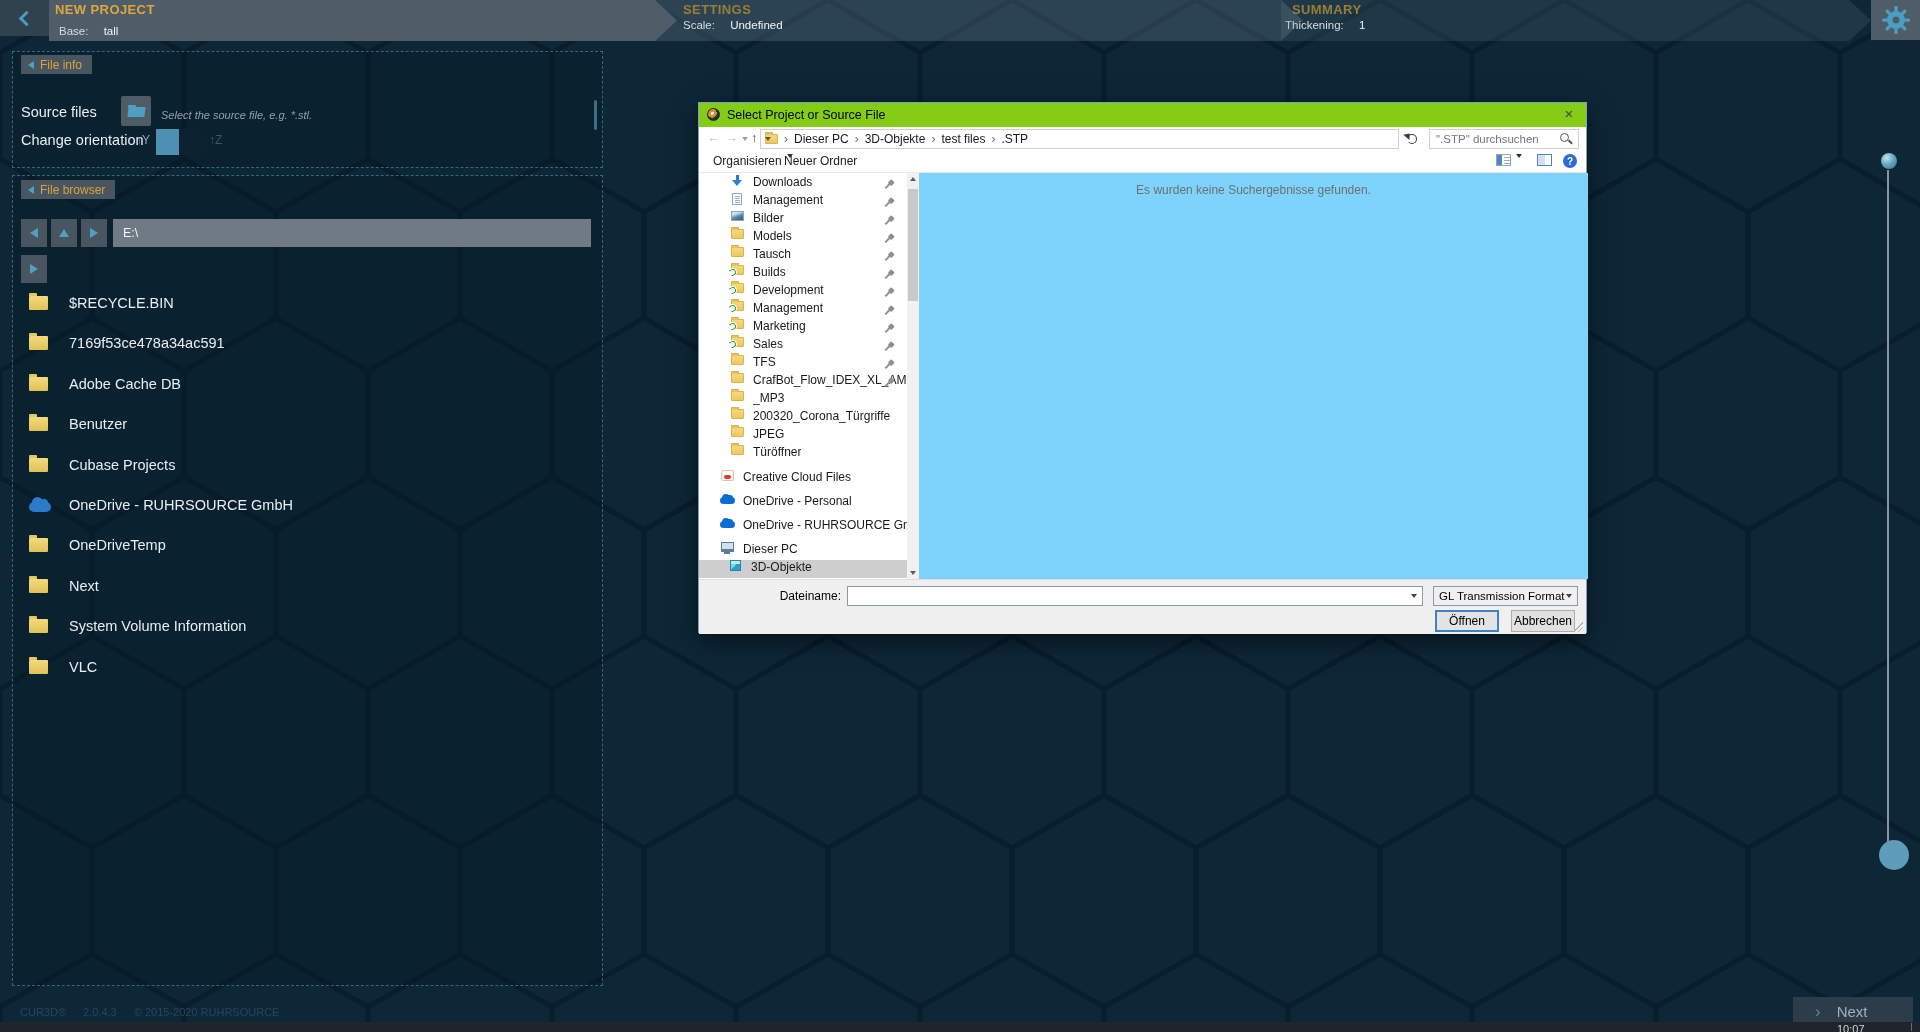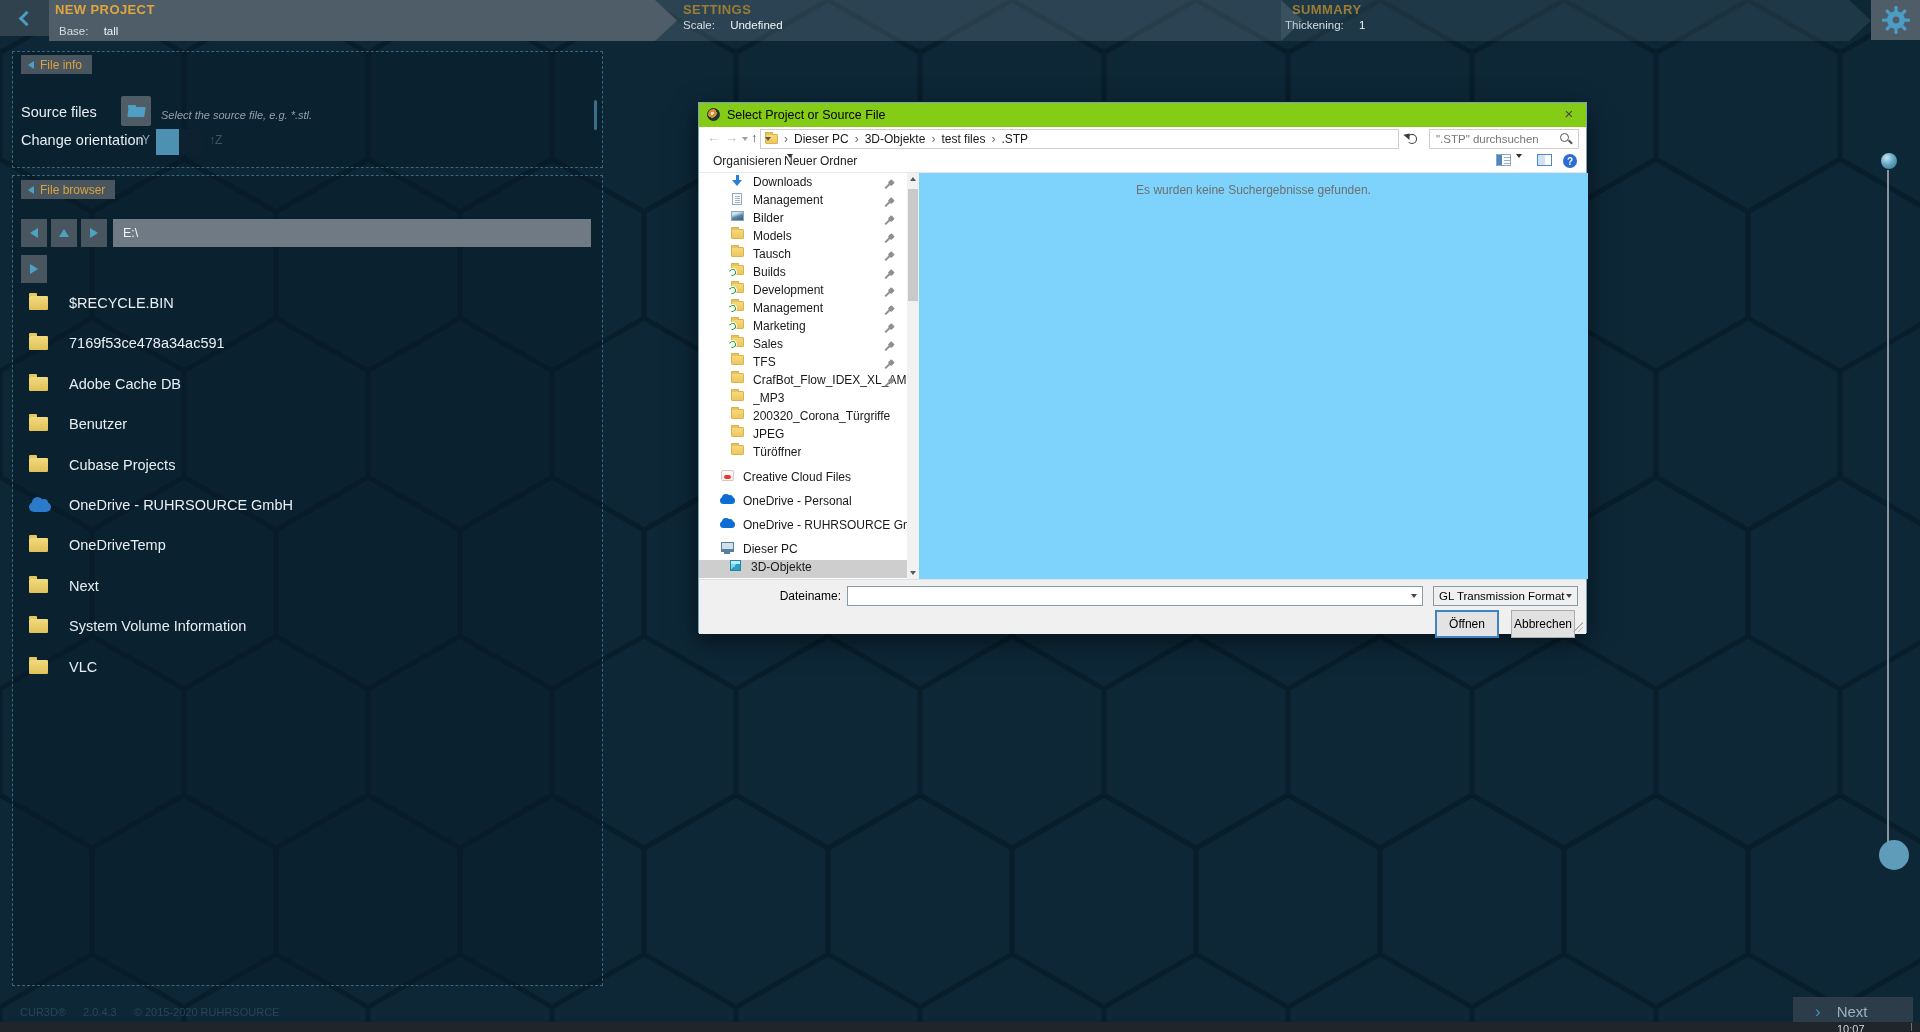--- a/index.html
+++ b/index.html
@@ -144,21 +144,21 @@
 
 
 #dlg-footer{position:absolute;left:0;top:476px;width:100%;height:55px;background:#f0f0f0;border-top:1px solid #dfdfdf}
 #fn-label{position:absolute;left:60px;top:9px;width:82px;text-align:right;font-size:12px;color:#000}
 .combo{position:absolute;top:6px;height:20px;background:#fff;border:1px solid #8a9ba8;display:flex;align-items:center;cursor:pointer}
 #fn-input{left:148px;width:576px}
 #fn-input .cv{flex:1;font-size:12px;padding-left:5px;color:#000}
 #ft-select{left:734px;width:145px;background:#f0f0f0}
 #ft-select .cv{flex:1;font-size:11.5px;padding-left:5px;white-space:nowrap;overflow:hidden;color:#000}
 .combo .caret{margin-right:5px;border-left:3.5px solid transparent;border-right:3.5px solid transparent;border-top:4.5px solid #444;flex:none}
-.dlg-btn{position:absolute;top:30px;width:64px;height:28px;background:#e1e1e1;border:1px solid #acacac;font-size:12px;color:#000;display:flex;align-items:center;justify-content:center;cursor:pointer;font-family:"Liberation Sans",sans-serif}
+.dlg-btn{position:absolute;top:30px;width:64px;height:22px;background:#e1e1e1;border:1px solid #acacac;font-size:12px;color:#000;display:flex;align-items:center;justify-content:center;cursor:pointer;font-family:"Liberation Sans",sans-serif}
 #btn-open{left:736px;border:2px solid #3f82c6;background:#e3e3e3}
 #btn-cancel{left:812px}
 #resize-grip{position:absolute;right:3px;bottom:2px;width:10px;height:10px;background:linear-gradient(135deg,transparent 0 50%,#b5b5b5 50% 57%,transparent 57% 72%,#b5b5b5 72% 79%,transparent 79%)}
 </style>
 </head>
 <body>
 
 <svg id="bg-svg" width="1920" height="1032">
   <defs>
     <pattern id="hx" width="184" height="318" patternUnits="userSpaceOnUse">

